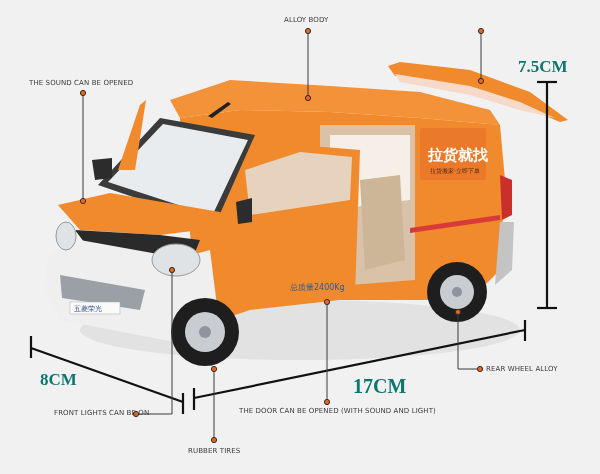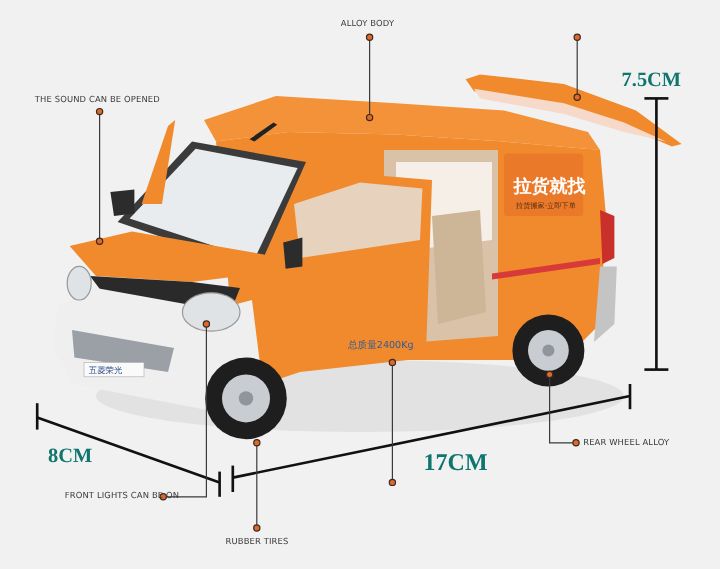--- a/index.html
+++ b/index.html
@@ -123,19 +123,20 @@
         <circle cx="327" cy="402" r="2.6"></circle>
     <circle cx="458" cy="312" r="2.6"></circle>
         <circle cx="480" cy="369" r="2.6"></circle>
   </g>
 </svg>
 
 <div class="label" style="left:284px; top:16px;">ALLOY BODY</div>
 <div class="label" style="left:29px; top:79px;">THE SOUND CAN BE OPENED</div>
 <div class="label" style="left:36px; top:409px;margin-left:18px;">FRONT LIGHTS CAN BE ON</div>
 <div class="label" style="left:188px; top:447px;text-align:right;">RUBBER TIRES</div>
+<div class="label" style="left:239px; top:407px;">THE DOOR CAN BE OPENED (WITH SOUND AND LIGHT)</div>
 <div class="label" style="left:486px; top:365px;">REAR WHEEL ALLOY</div>
 
 <div class="dim" style="left:518px; top:57px; font-size:17px;">7.5CM</div>
 <div class="dim" style="left:40px; top:370px; font-size:17px;">8CM</div>
 <div class="dim" style="left:353px; top:375px; font-size:20px;">17CM</div>
 
 </div>
 
 </body></html>

